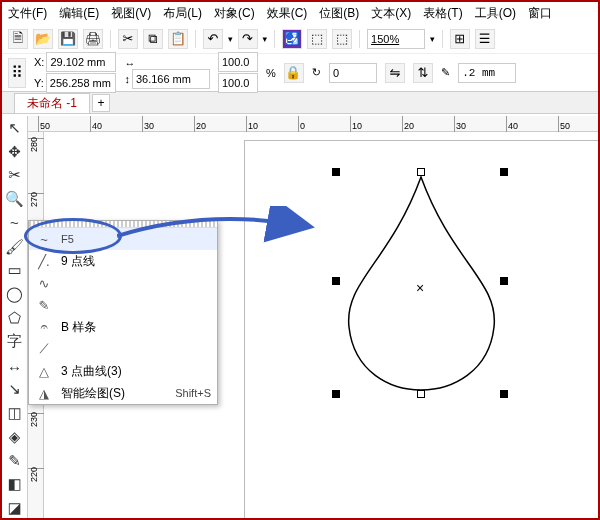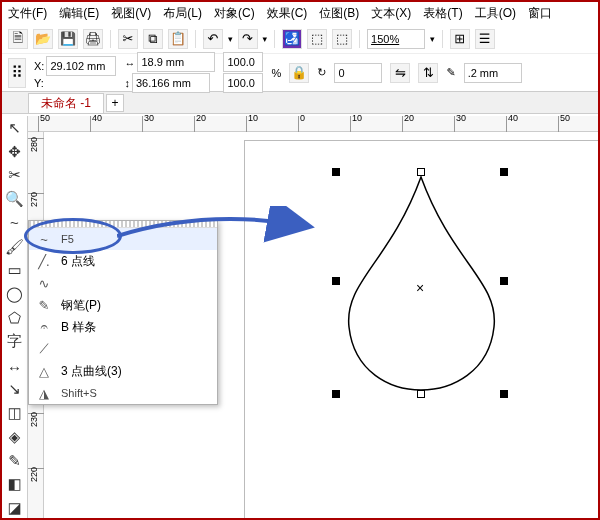--- a/index.html
+++ b/index.html
@@ -50,40 +50,40 @@
   }
   .coord { display: flex; flex-direction: column; gap: 1px; }
   .coord .numfield { width: 70px; }
   .coord2 .numfield { width: 78px; }
   .pct .numfield { width: 40px; }
   .rotfield { width: 48px; }
   .tabstrip {
     display: flex; align-items: center;
     background: #f0f0f0;
     border-bottom: 1px solid #ccc;
-    height: 22px; padding-left: 26px;
+    height: 22px; padding-left: 12px;
     gap: 2px;
   }
   .tab {
     background: #fff; border: 1px solid #ccc; border-bottom: none;
     padding: 2px 12px; height: 20px; color: #a00;
     display: inline-flex; align-items: center;
   }
   .tabadd {
     width: 18px; height: 18px; border: 1px solid #ccc;
     display: inline-flex; align-items: center; justify-content: center;
     background: #fff;
   }
   .ruler-h {
     position: absolute; left: 26px; right: 0; top: 114px; height: 16px;
     background: #f7f7f7; border-bottom: 1px solid #ccc;
     font-size: 9px;
   }
   .ruler-h .tick { position: absolute; top: 0; border-left: 1px solid #999; height: 16px; }
-  .ruler-h .lbl { position: absolute; bottom: 8px; transform: translateX(2px); }
+  .ruler-h .lbl { position: absolute; bottom: 0; transform: translateX(2px); }
   .ruler-v {
     position: absolute; top: 130px; bottom: 0; left: 26px; width: 16px;
     background: #f7f7f7; border-right: 1px solid #ccc;
     font-size: 9px;
   }
   .ruler-v .tick { position: absolute; left: 0; border-top: 1px solid #999; width: 16px; }
   .ruler-v .lbl { position: absolute; left: 1px; transform: rotate(-90deg); transform-origin: left top; width: 20px; }
   .toolbox {
     position: absolute; left: 0; top: 114px; bottom: 0; width: 26px;
     background: #fff; border-right: 1px solid #ccc;
@@ -180,44 +180,44 @@
 
 <div class="propbar">
   <span class="tbtn" style="width:18px;height:30px;font-size:16px;">⠿</span>
   <div class="coord">
     <div style="display:flex;gap:2px;align-items:center;">
       <span>X:</span>
       <span class="numfield">29.102 mm</span>
     </div>
     <div style="display:flex;gap:2px;align-items:center;">
       <span>Y:</span>
+      <span class="numfield">256.258 mm</span>
     </div>
   </div>
   <div class="coord coord2">
     <div style="display:flex;gap:2px;align-items:center;">
       <span>↔</span>
-      <span class="numfield">18.9 mm</span>
     </div>
     <div style="display:flex;gap:2px;align-items:center;">
       <span>↕</span>
       <span class="numfield">36.166 mm</span>
     </div>
   </div>
   <div class="coord pct">
     <span class="numfield">100.0</span>
     <span class="numfield">100.0</span>
   </div>
   <span>%</span>
   <span class="tbtn">🔒</span>
   <span>↻</span>
   <span class="numfield rotfield">0</span>
   <span class="tbtn">⇋</span>
   <span class="tbtn">⇅</span>
   <span>✎</span>
-  <span class="numfield" style="width:58px;">.2 mm</span>
+  <span class="numfield" style="width:58px;font-family:Liberation Mono, monospace;">.2 mm</span>
 </div>
 
 <div class="tabstrip">
   <span class="tab">未命名 -1</span>
   <span class="tabadd">+</span>
 </div>
 
 <div class="ruler-h" id="rulerh">
     <div class="tick" style="left: 10px;"></div>
     <div class="lbl" style="left: 10px;">50</div>
@@ -301,48 +301,48 @@
 
 <div class="flyout">
   <div class="flyhdr"></div>
   <div id="flyitems">
       <div class="flyitem active">
         <span class="icon">~</span>
         <span class="sc">F5</span>
       </div>
       <div class="flyitem">
         <span class="icon">╱.</span>
-        <span class="lbl">6 点线</span>
+        <span class="lbl">9 点线</span>
         <span class="sc"></span>
       </div>
       <div class="flyitem">
         <span class="icon">∿</span>
         <span class="sc"></span>
       </div>
       <div class="flyitem">
         <span class="icon">✎</span>
-        <span class="lbl">钢笔(P)</span>
         <span class="sc"></span>
       </div>
       <div class="flyitem">
         <span class="icon">𝄐</span>
         <span class="lbl">B 样条</span>
         <span class="sc"></span>
       </div>
       <div class="flyitem">
         <span class="icon">⟋</span>
         <span class="sc"></span>
       </div>
       <div class="flyitem">
         <span class="icon">△</span>
         <span class="lbl">3 点曲线(3)</span>
         <span class="sc"></span>
       </div>
       <div class="flyitem">
         <span class="icon">◮</span>
+        <span class="lbl">智能绘图(S)</span>
         <span class="sc">Shift+S</span>
       </div>
     </div>
 </div>
 
 <div class="anno-ellipse"></div>
 
 <svg class="anno-arrow" width="200" height="44">
   <defs>
     <marker id="ah" markerWidth="12" markerHeight="12" refX="10" refY="6" orient="auto">

